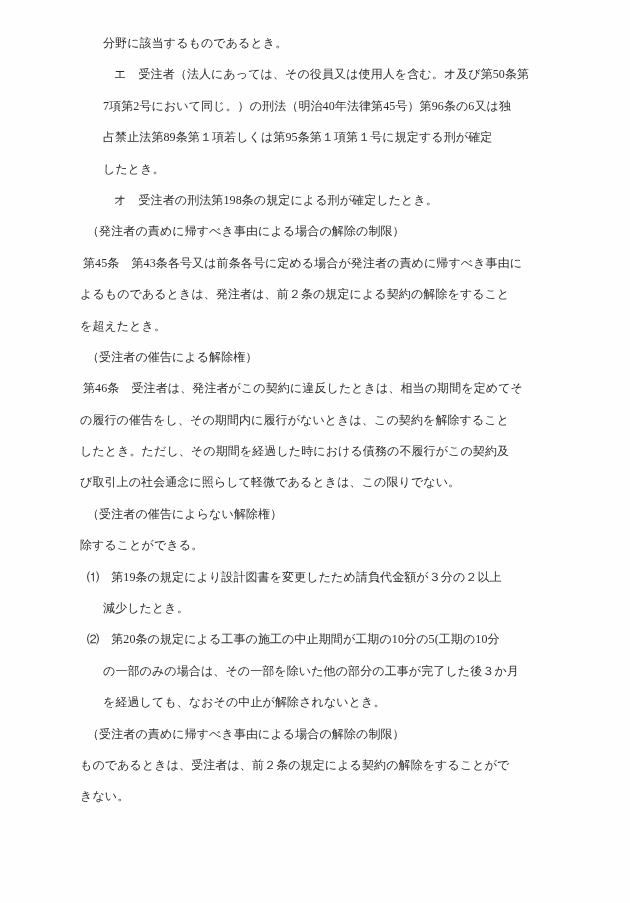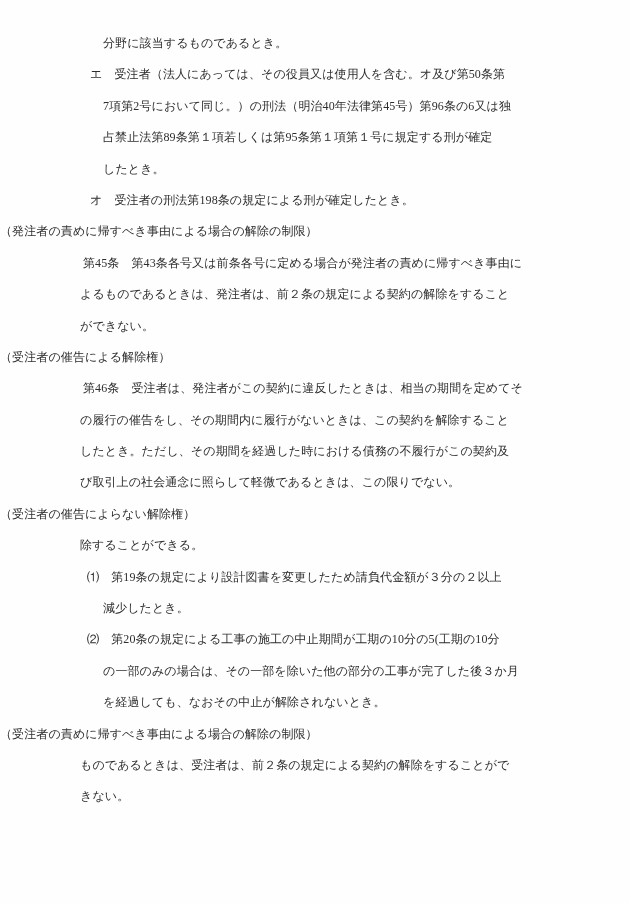--- a/index.html
+++ b/index.html
@@ -39,41 +39,41 @@
     height: 31.4px;
     white-space: pre;
     letter-spacing: 0.1px;
     color: #2d2d2d;
     text-rendering: optimizeLegibility;
   }
 
   
   .ind-article      { padding-left: 83px; }   
   .ind-artcont      { padding-left: 80px; }   
-  .ind-caption      { }   
-  .ind-sub          { padding-left: 90px; }   
+  .ind-caption      { padding-left: 87px; }   
+  .ind-sub          { padding-left: 114px; }   
   .ind-subcont      { padding-left: 103px; }  
   .ind-num          { padding-left: 87px; }   
   .ind-numcont      { padding-left: 103px; }
 </style>
 </head>
 <body>
 
 <div id="page" style="background: rgb(254, 254, 254); color: rgb(45, 45, 45); width: 630px; height: 903px;">
   <div id="doc-body">
       <div class="line ind-subcont">分野に該当するものであるとき。</div>
       <div class="line ind-sub">エ　受注者（法人にあっては、その役員又は使用人を含む。オ及び第50条第</div>
       <div class="line ind-subcont">7項第2号において同じ。）の刑法（明治40年法律第45号）第96条の6又は独</div>
       <div class="line ind-subcont">占禁止法第89条第１項若しくは第95条第１項第１号に規定する刑が確定</div>
       <div class="line ind-subcont">したとき。</div>
       <div class="line ind-sub">オ　受注者の刑法第198条の規定による刑が確定したとき。</div>
       <div class="line ind-caption">（発注者の責めに帰すべき事由による場合の解除の制限）</div>
       <div class="line ind-article">第45条　第43条各号又は前条各号に定める場合が発注者の責めに帰すべき事由に</div>
       <div class="line ind-artcont">よるものであるときは、発注者は、前２条の規定による契約の解除をすること</div>
-      <div class="line ind-artcont">ができない。</div>
+      <div class="line ind-artcont">を超えたとき。</div>
       <div class="line ind-caption">（受注者の催告による解除権）</div>
       <div class="line ind-article">第46条　受注者は、発注者がこの契約に違反したときは、相当の期間を定めてそ</div>
       <div class="line ind-artcont">の履行の催告をし、その期間内に履行がないときは、この契約を解除すること</div>
       <div class="line ind-artcont">したとき。ただし、その期間を経過した時における債務の不履行がこの契約及</div>
       <div class="line ind-artcont">び取引上の社会通念に照らして軽微であるときは、この限りでない。</div>
       <div class="line ind-caption">（受注者の催告によらない解除権）</div>
       <div class="line ind-artcont">除することができる。</div>
       <div class="line ind-num">⑴　第19条の規定により設計図書を変更したため請負代金額が３分の２以上</div>
       <div class="line ind-numcont">減少したとき。</div>
       <div class="line ind-num">⑵　第20条の規定による工事の施工の中止期間が工期の10分の5(工期の10分</div>

